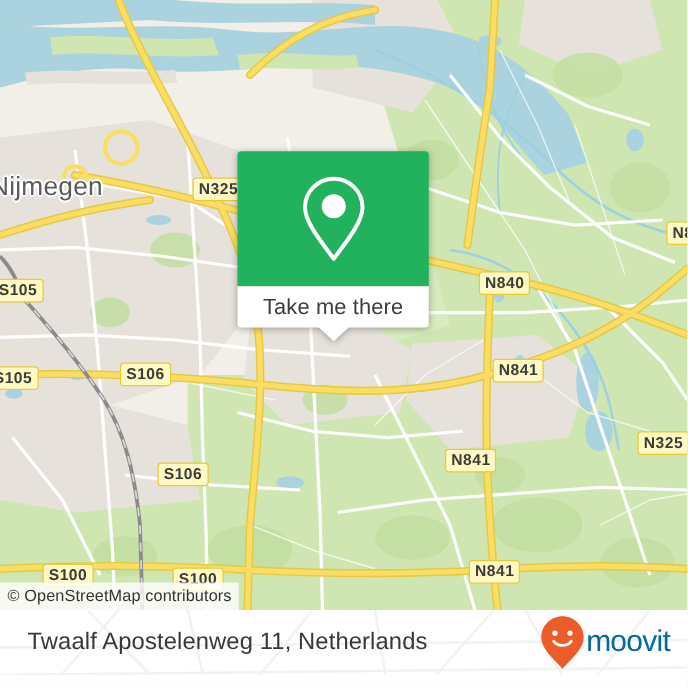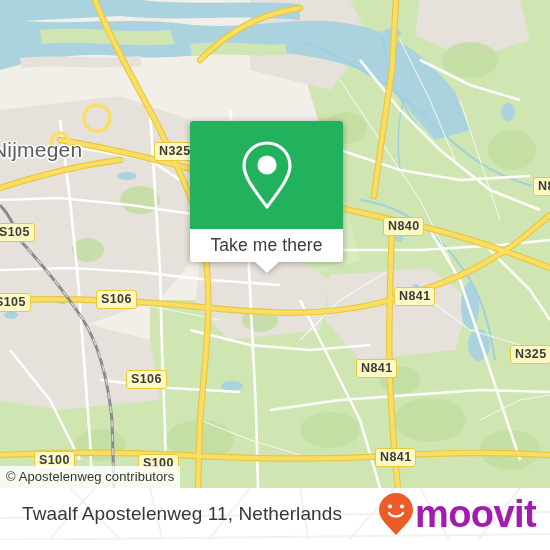--- a/index.html
+++ b/index.html
@@ -140,23 +140,23 @@
   }
   #footer-logo {
     position: absolute;
     right: 14px;
     top: 50%;
     transform: translateY(-50%);
     display: flex;
     align-items: center;
   }
   #logo-word {
-    font-size: 38px;
-    font-weight: bold;
-    color: #a21caf;
+    font-size: 24px;
+    font-weight: normal;
+    color: #0369a1;
     letter-spacing: -0.6px;
     line-height: 34px;
     margin-left: 1px;
   }
 </style>
 </head>
 <body>
 
 <div id="map-area">
 
@@ -324,21 +324,21 @@
                  C52 14.3 41.7 4 29 4 Z" fill="none" stroke="#ffffff" stroke-width="3.2" stroke-linejoin="round"></path>
         <circle cx="29" cy="26" r="9.6" fill="#ffffff"></circle>
       </svg>
     </div>
     <div id="popup-foot">
       <span id="popup-label">Take me there</span>
       <div id="popup-tail"></div>
     </div>
   </div>
 
-  <div id="attribution">© Apostelenweg contributors</div>
+  <div id="attribution">© OpenStreetMap contributors</div>
 </div>
 
 <div id="footer-bar">
 
   <svg id="footer-watermark" viewBox="0 0 550 62" preserveAspectRatio="none">
     <g stroke="#9aa0a6" stroke-width="2" fill="none">
       <path d="M40,62 L95,0"></path>
       <path d="M70,0 L130,62"></path>
       <path d="M150,0 L165,62"></path>
       <path d="M200,62 L250,0"></path>

